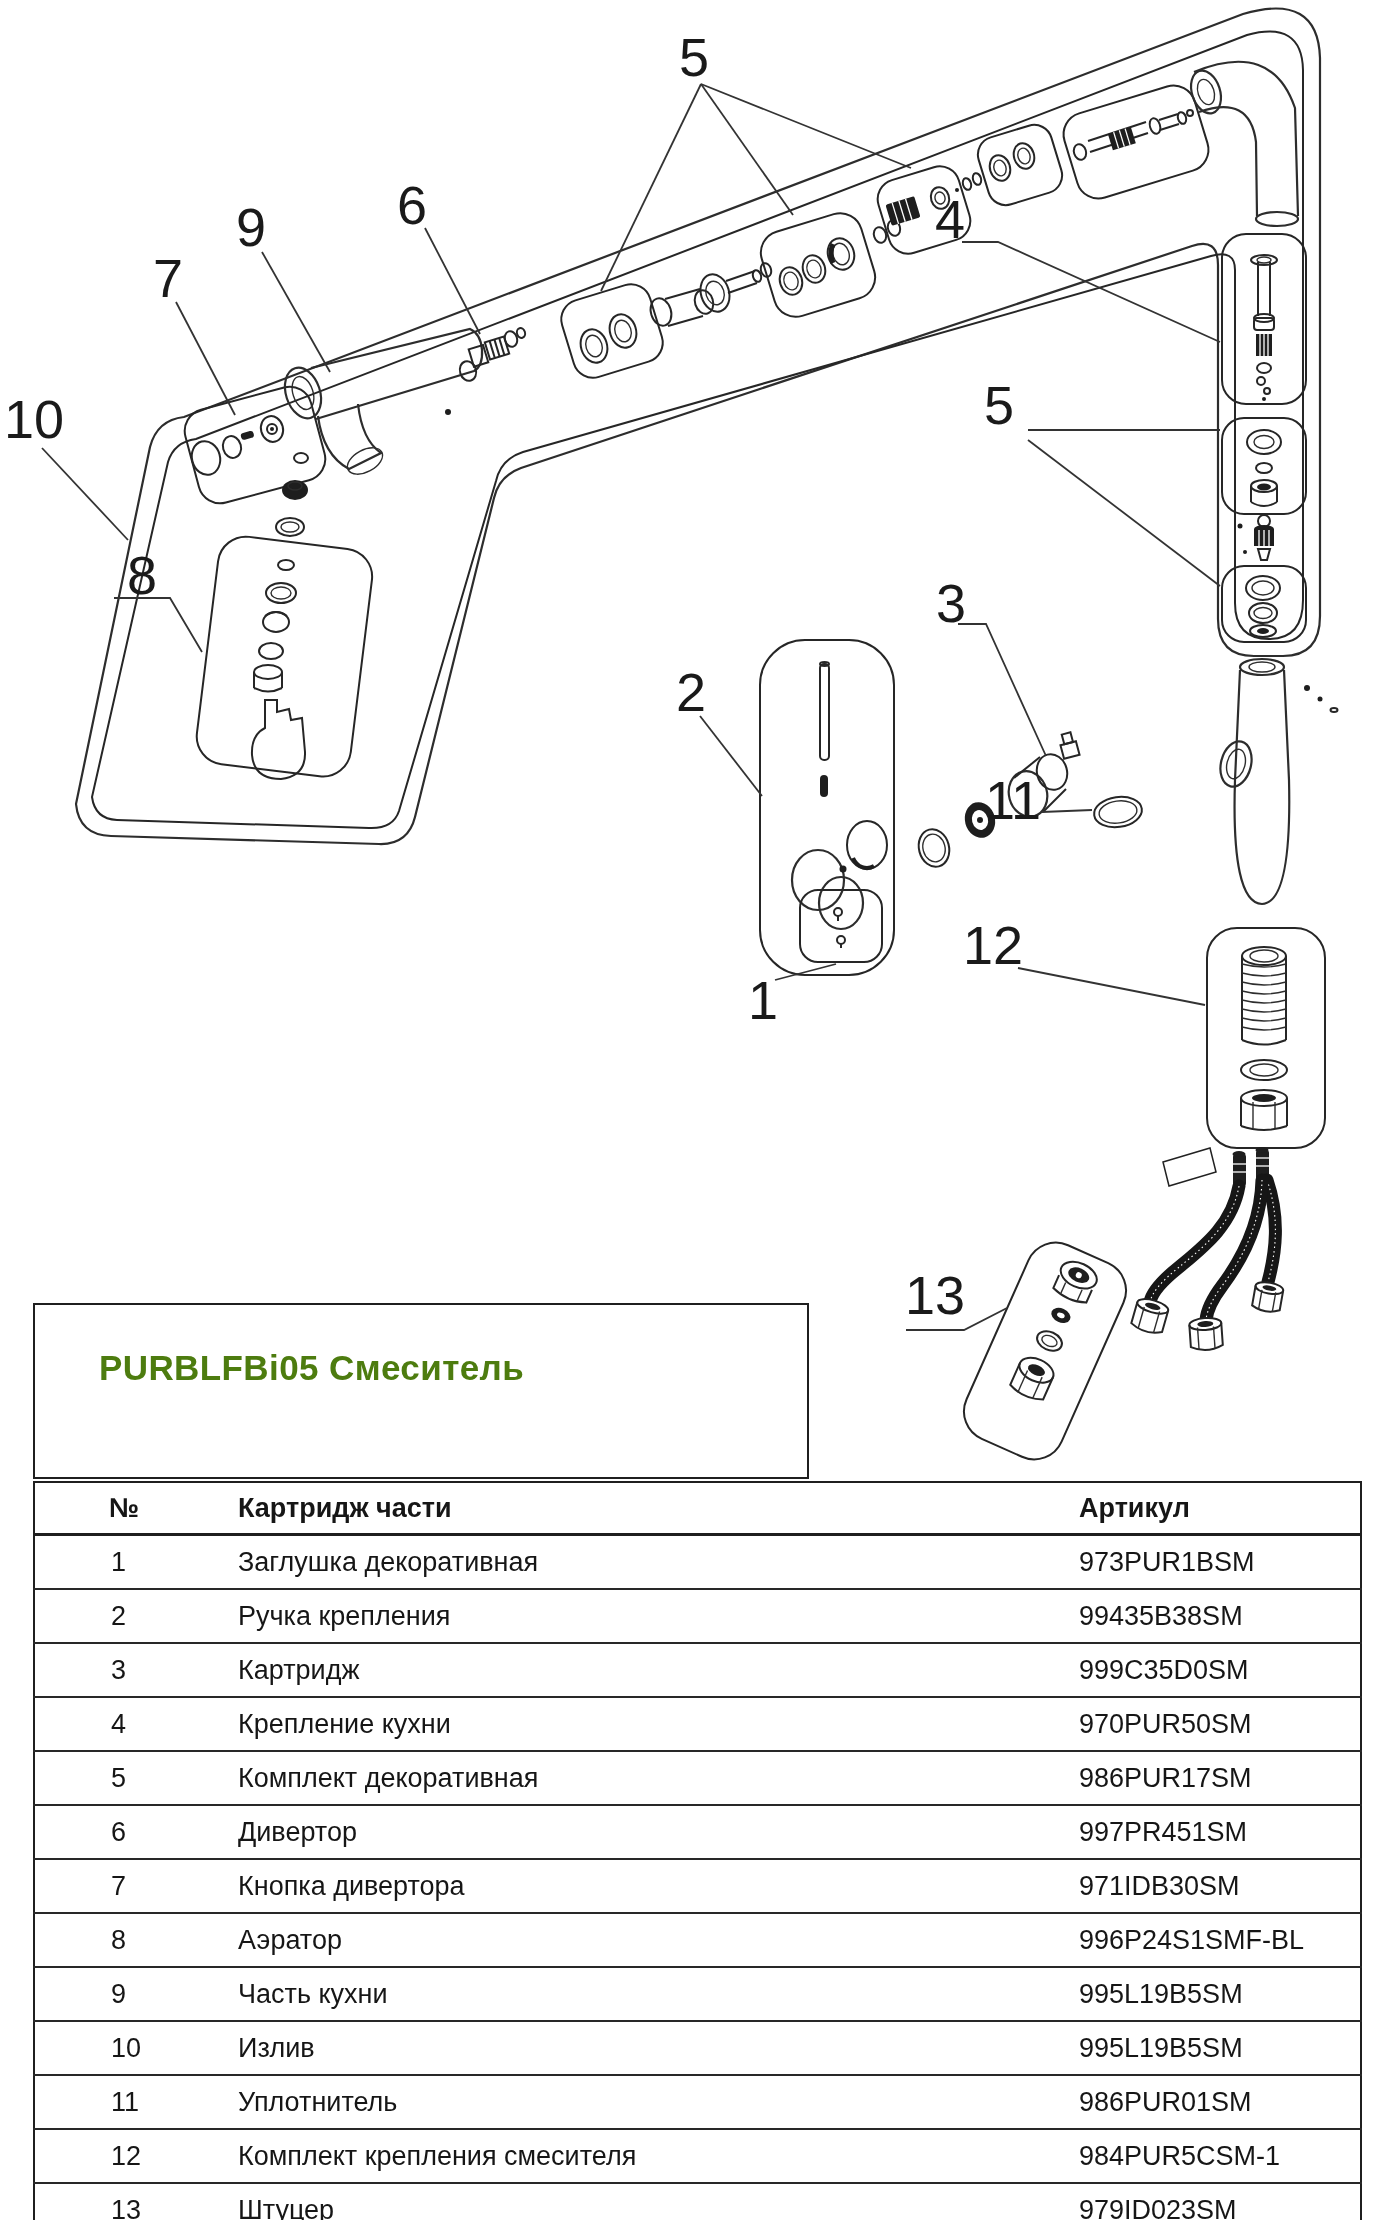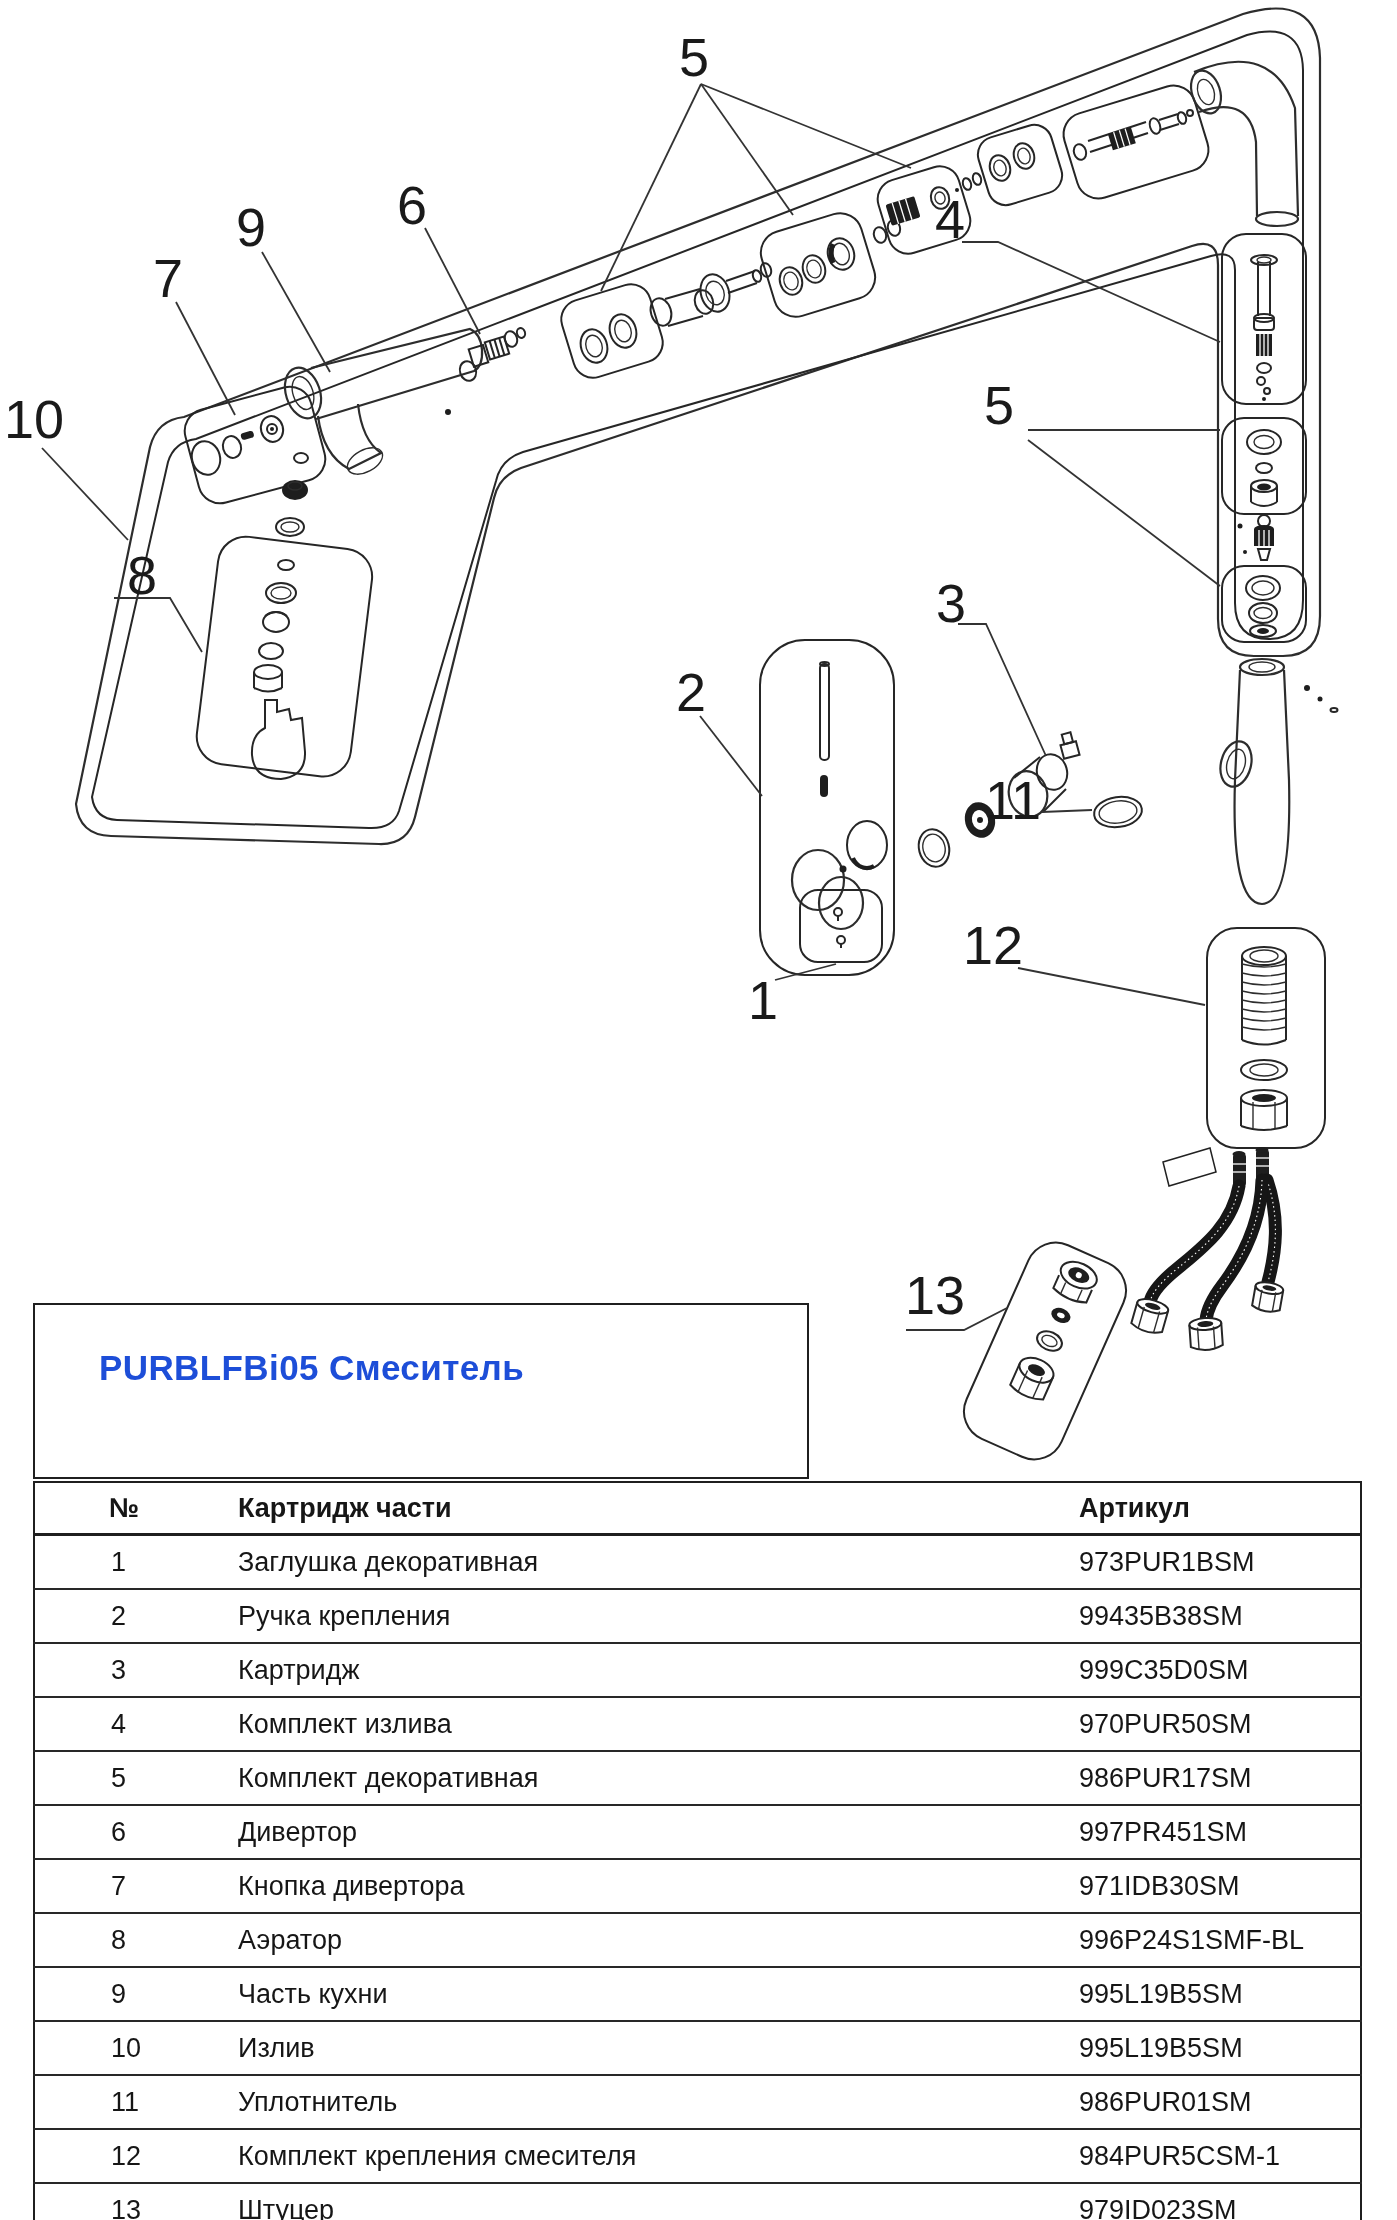--- a/index.html
+++ b/index.html
@@ -15,21 +15,21 @@
   svg .leader{stroke:#333;stroke-width:1.8;fill:none;}
   svg text.callout{font-family:"Liberation Sans",sans-serif;font-size:54px;fill:#1a1a1a;text-anchor:middle;}
   svg .hose{stroke:#161616;stroke-width:13;fill:none;stroke-linecap:round;}
   svg .braid{stroke:#ffffff;stroke-width:1.1;fill:none;stroke-dasharray:1.5 3;}
   svg .hatchw{stroke:#ffffff;stroke-width:1.3;fill:none;}
 
   .titlebox{
     position:absolute;left:33px;top:1303px;width:776px;height:176px;
     border:2.5px solid #1f1f1f;box-sizing:border-box;
     padding:38px 10px 0 64px;font-size:35px;line-height:50px;
-    font-weight:600;color:#1d4ed8;letter-spacing:.4px;
+    font-weight:600;color:#4d7c0f;letter-spacing:.4px;
   }
   table.parts{
     position:absolute;left:33px;top:1481px;width:1327px;height:727px;
     border-collapse:collapse;table-layout:fixed;
     border:2.5px solid #1f1f1f;font-size:27px;color:#161616;
   }
   table.parts th{
     font-weight:700;text-align:left;height:50px;vertical-align:middle;
     border-bottom:3px solid #1f1f1f;padding:0;
   }
@@ -445,21 +445,21 @@
         <td>Ручка крепления</td>
         <td>99435B38SM</td>
       </tr>
       <tr>
         <td class="c-num">3</td>
         <td>Картридж</td>
         <td>999C35D0SM</td>
       </tr>
       <tr>
         <td class="c-num">4</td>
-        <td>Комплект излива</td>
+        <td>Крепление кухни</td>
         <td>970PUR50SM</td>
       </tr>
       <tr>
         <td class="c-num">5</td>
         <td>Комплект декоративная</td>
         <td>986PUR17SM</td>
       </tr>
       <tr>
         <td class="c-num">6</td>
         <td>Дивертор</td>

